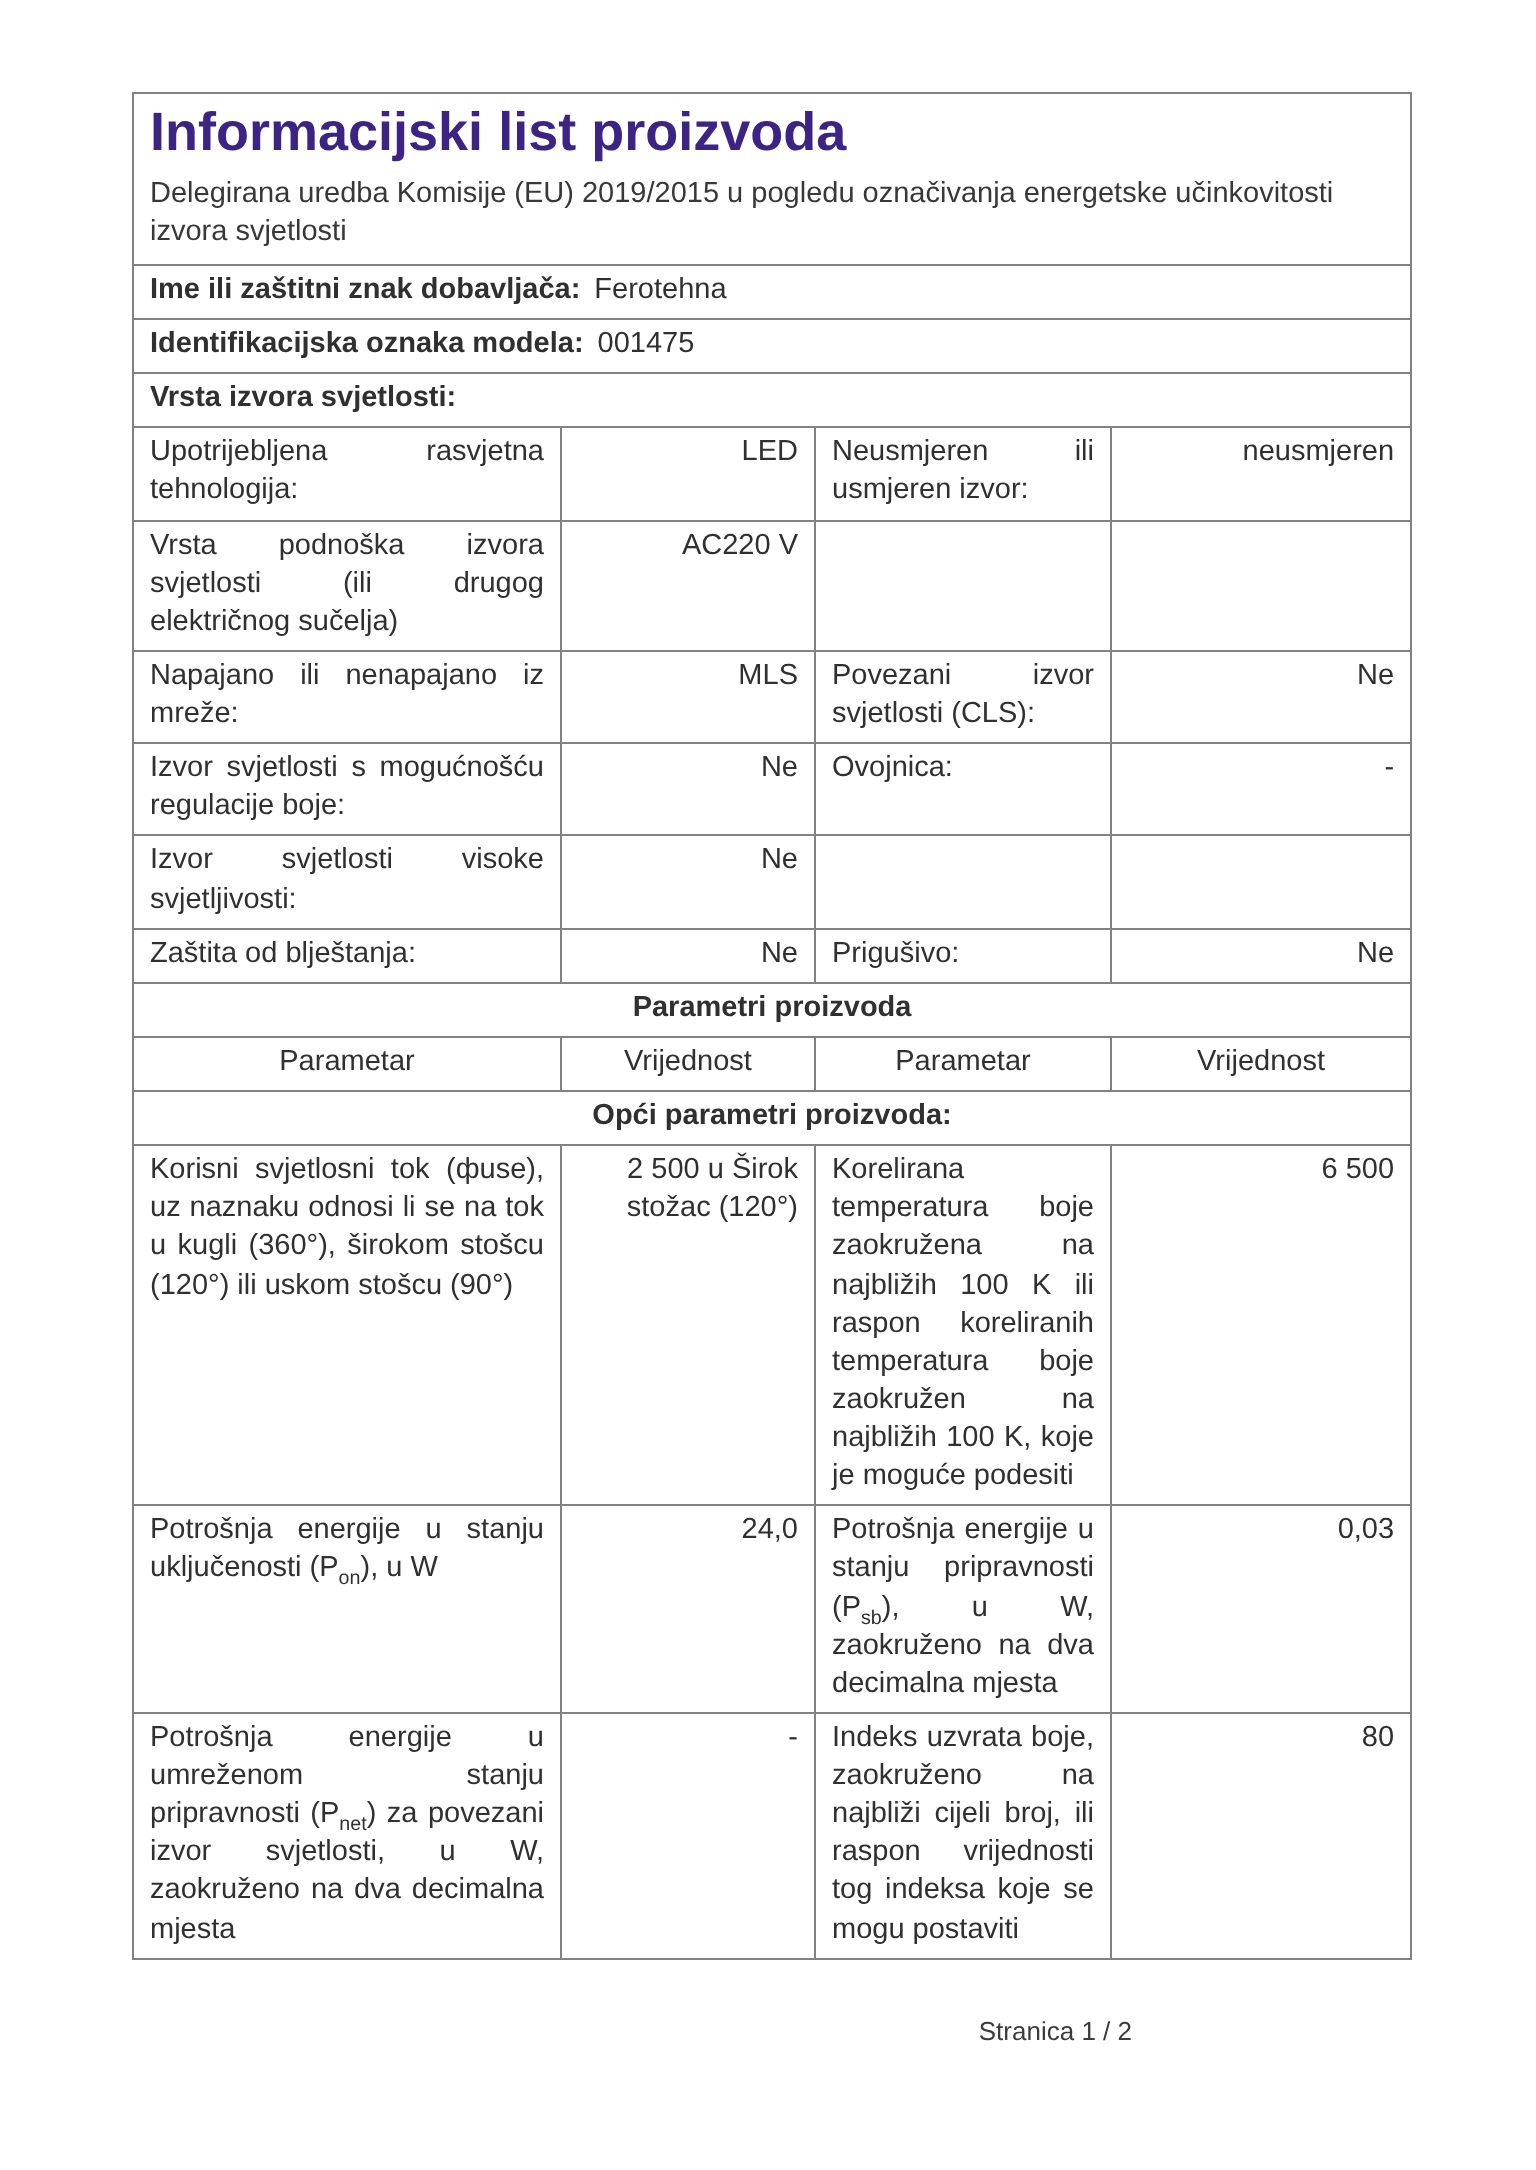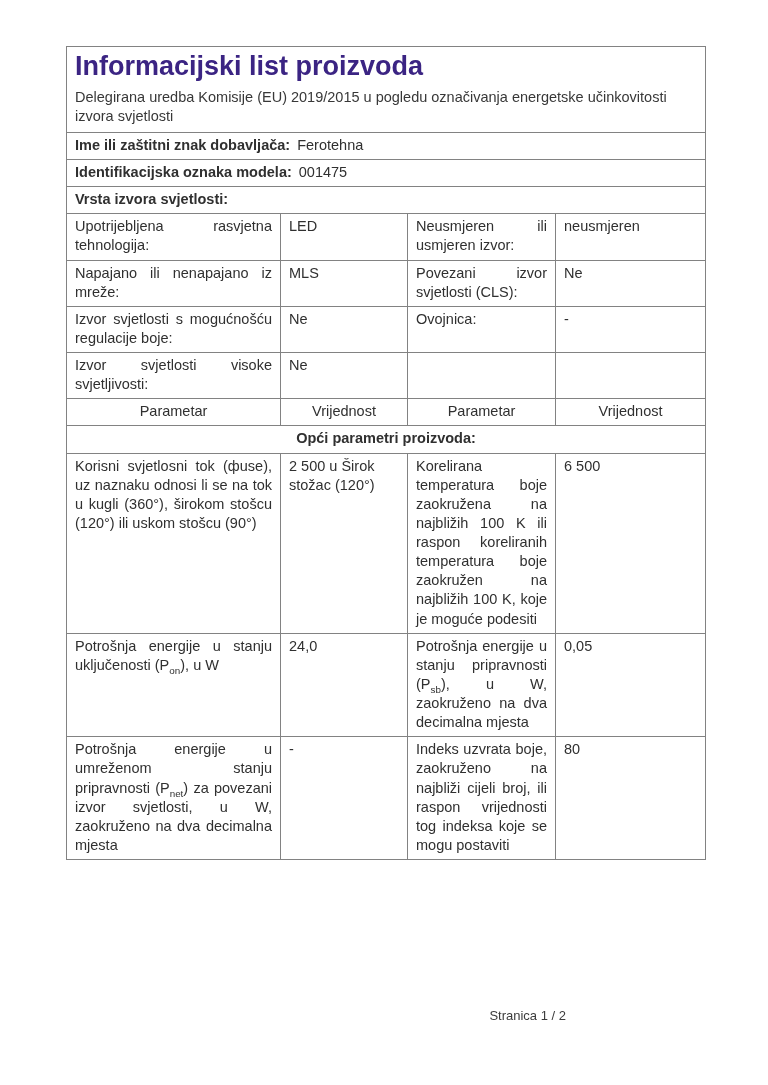--- a/index.html
+++ b/index.html
@@ -37,21 +37,21 @@
   }
   p.doc-subtitle { margin: 3px 0 1px 0; font-size: 14.5px; line-height: 1.35; color: #383838; }
 
   
   td.info-cell { padding: 4px 11px; }
   .lbl { font-weight: bold; }
   .val { margin-left: 7px; }
 
   
   td.c-just   { text-align: justify; text-justify: inter-word; hyphens: auto; }
-  td.c-center { text-align: left; margin-top: 46px; }
+  td.c-center { text-align: right; margin-top: 46px; }
   td.c-left   { text-align: center; }
   td.section  { text-align: center; font-weight: bold; }
   sub { font-size: 0.68em; line-height: 0; }
 
   .page-footer {
     position: absolute;
     top: 1008px;
     right: 66px;
     font-size: 13px;
     color: #3c3c3c;
@@ -93,57 +93,72 @@
       </tr>
     </tbody>
     <tbody id="spec-body">
         <tr>
           <td class="c-just">Upotrijebljena rasvjetna tehnologija:</td>
           <td class="c-center">LED</td>
           <td class="c-just">Neusmjeren ili usmjeren izvor:</td>
           <td class="c-center">neusmjeren</td>
         </tr>
         <tr>
+          <td class="c-just">Vrsta podnoška izvora svjetlosti (ili drugog električnog sučelja)</td>
+          <td class="c-center">AC220 V</td>
+          <td class="c-just"></td>
+          <td class="c-center"></td>
+        </tr>
+        <tr>
           <td class="c-just">Napajano ili nenapajano iz mreže:</td>
           <td class="c-center">MLS</td>
           <td class="c-just">Povezani izvor svjetlosti (CLS):</td>
           <td class="c-center">Ne</td>
         </tr>
         <tr>
           <td class="c-just">Izvor svjetlosti s mogućnošću regulacije boje:</td>
           <td class="c-center">Ne</td>
           <td class="c-just">Ovojnica:</td>
           <td class="c-center">-</td>
         </tr>
         <tr>
           <td class="c-just">Izvor svjetlosti visoke svjetljivosti:</td>
           <td class="c-center">Ne</td>
           <td class="c-just"></td>
           <td class="c-center"></td>
+        </tr>
+        <tr>
+          <td class="c-just">Zaštita od blještanja:</td>
+          <td class="c-center">Ne</td>
+          <td class="c-just">Prigušivo:</td>
+          <td class="c-center">Ne</td>
+        </tr>
+        <tr>
+          <td colspan="4" class="section">Parametri proizvoda</td>
         </tr>
         <tr>
           <td class="c-left">Parametar</td>
           <td class="c-left">Vrijednost</td>
           <td class="c-left">Parametar</td>
           <td class="c-left">Vrijednost</td>
         </tr>
         <tr>
           <td colspan="4" class="section">Opći parametri proizvoda:</td>
         </tr>
         <tr>
           <td class="c-just">Korisni svjetlosni tok (фuse), uz naznaku odnosi li se na tok u kugli (360°), širokom stošcu (120°) ili uskom stošcu (90°)</td>
           <td class="c-center">2 500 u Širok stožac (120°)</td>
           <td class="c-just">Korelirana temperatura boje zaokružena na najbližih 100 K ili raspon koreliranih temperatura boje zaokružen na najbližih 100 K, koje je moguće podesiti</td>
           <td class="c-center">6 500</td>
         </tr>
         <tr>
           <td class="c-just"><span>Potrošnja energije u stanju uključenosti (P</span><sub>on</sub><span>), u W</span></td>
           <td class="c-center">24,0</td>
           <td class="c-just"><span>Potrošnja energije u stanju pripravnosti (P</span><sub>sb</sub><span>), u W, zaokruženo na dva decimalna mjesta</span></td>
-          <td class="c-center">0,05</td>
+          <td class="c-center">0,03</td>
         </tr>
         <tr>
           <td class="c-just"><span>Potrošnja energije u umreženom stanju pripravnosti (P</span><sub>net</sub><span>) za povezani izvor svjetlosti, u W, zaokruženo na dva decimalna mjesta</span></td>
           <td class="c-center">-</td>
           <td class="c-just">Indeks uzvrata boje, zaokruženo na najbliži cijeli broj, ili raspon vrijednosti tog indeksa koje se mogu postaviti</td>
           <td class="c-center">80</td>
         </tr>
       </tbody>
   </table>
 

